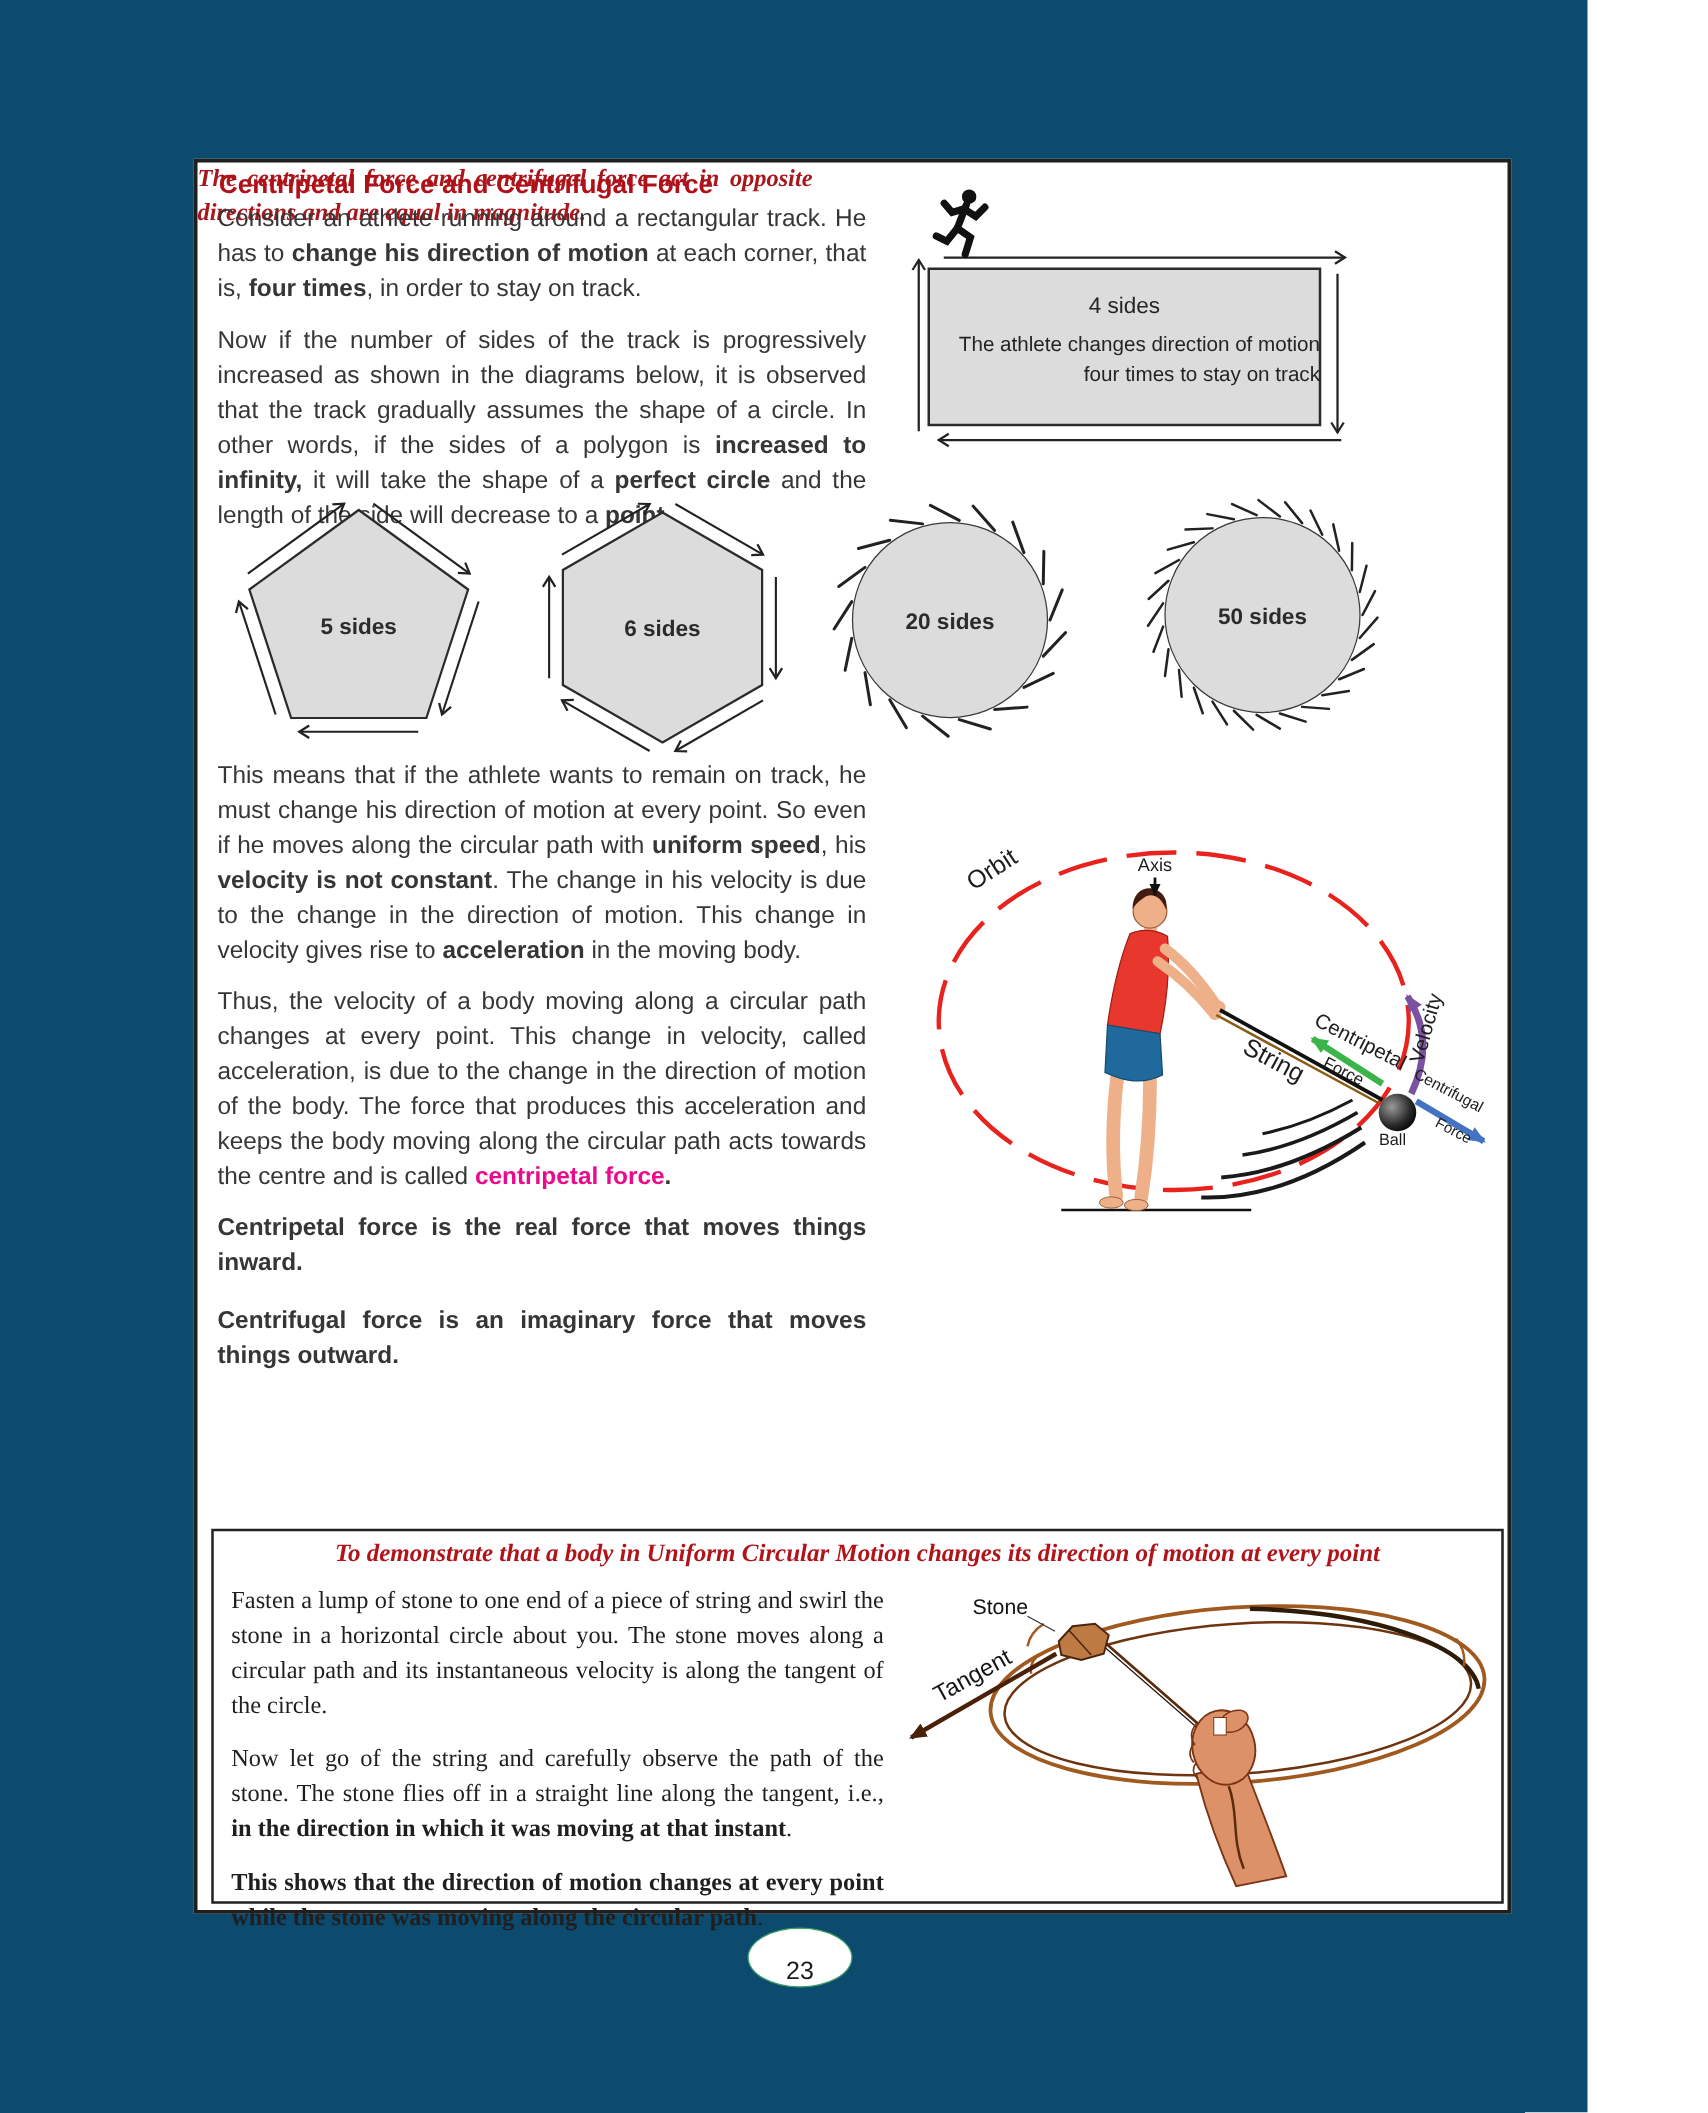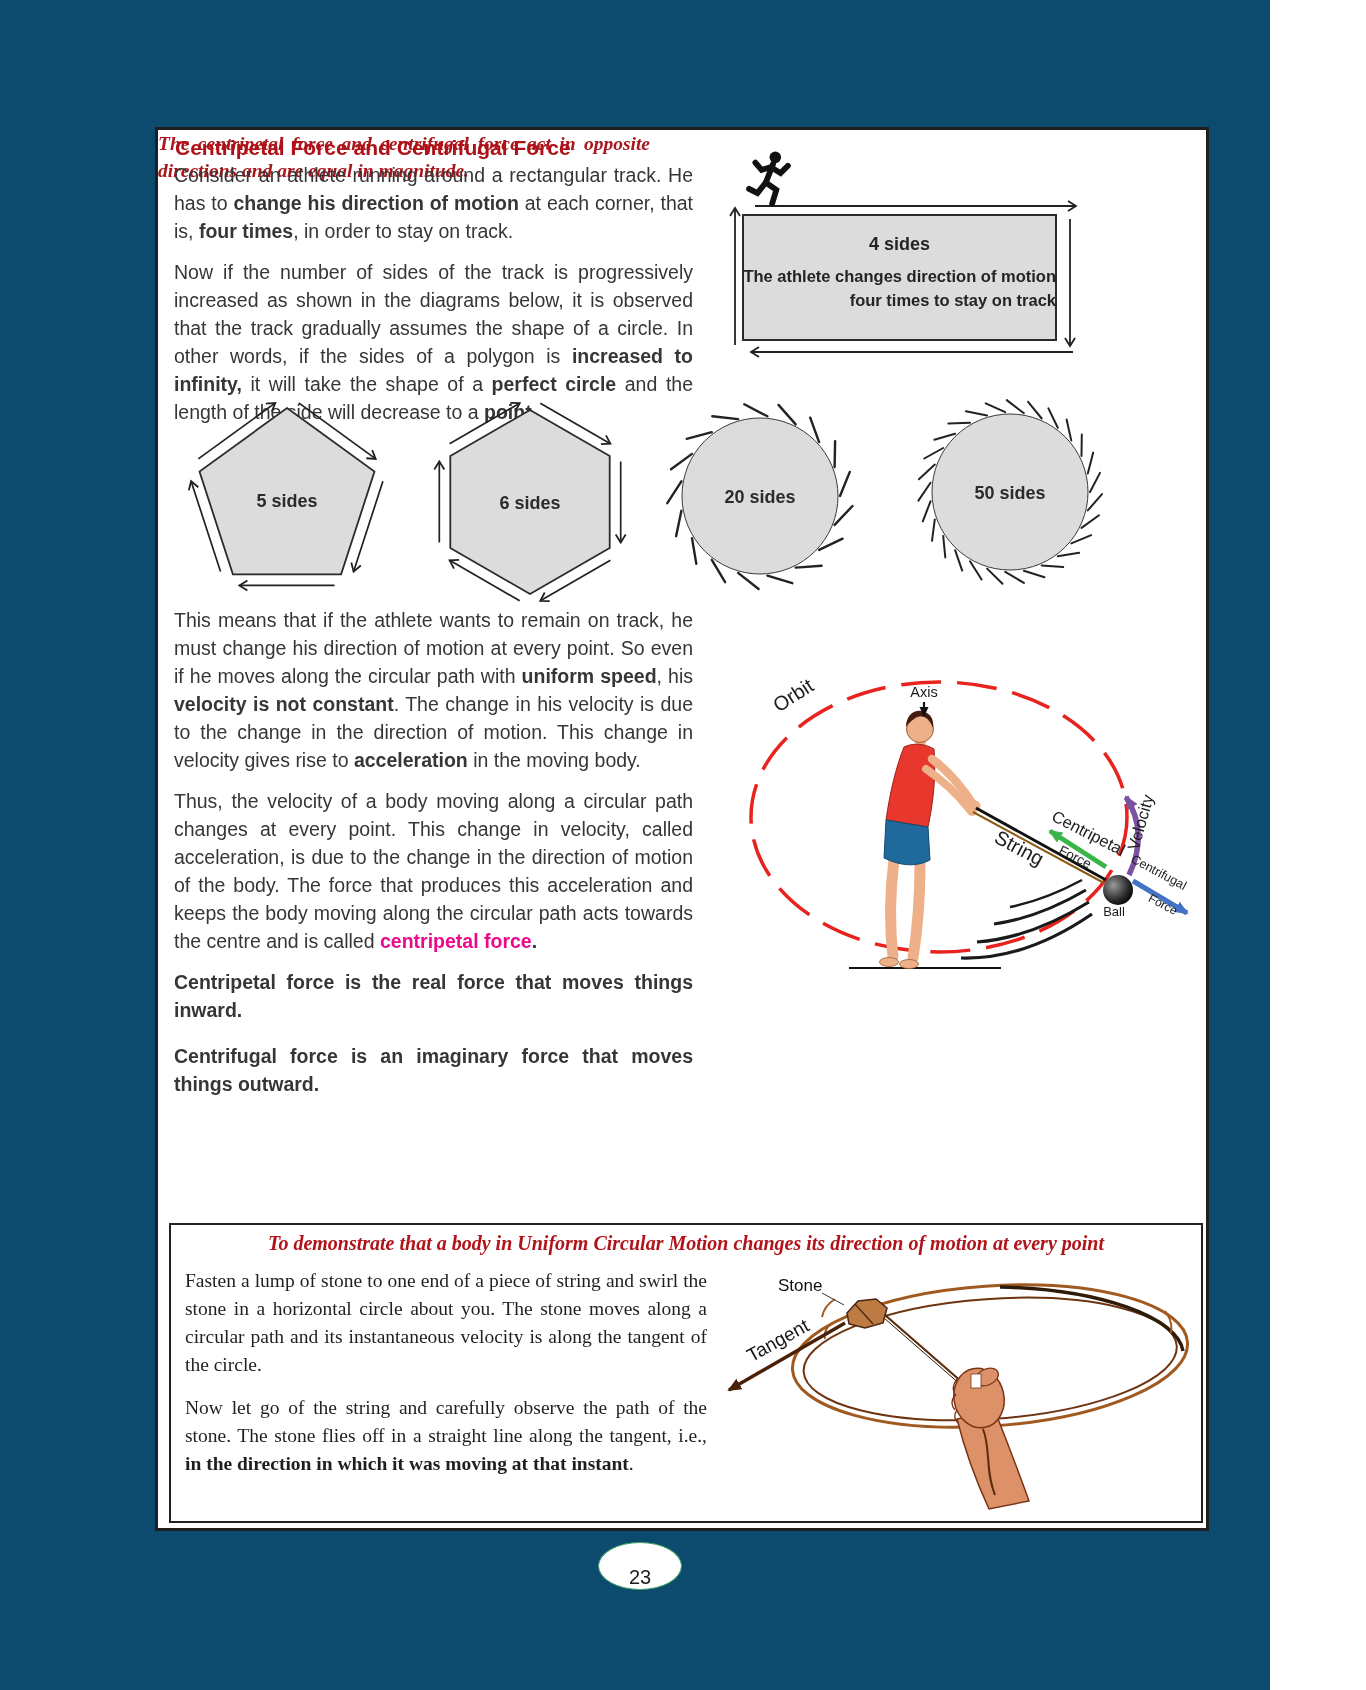--- a/index.html
+++ b/index.html
@@ -9,21 +9,21 @@
             background:#ffffff;border:3px solid #1f1f1f;box-sizing:border-box;}
   .title{position:absolute;left:17px;top:6px;margin:0;font-size:21px;font-weight:bold;color:#b01118;}
   .col{position:absolute;text-align:justify;font-size:19.5px;line-height:28px;color:#363636;}
   .col p{margin:0 0 13px 0;}
   .b{font-weight:bold;}
   .mag{font-weight:bold;color:#ec0a8c;}
   #intro-col{left:16px;top:31px;width:519px;}
   #mid-col{left:16px;top:476px;width:519px;}
   .fig{position:absolute;}
   #track-fig{left:540px;top:20px;width:510px;height:218px;}
-  .track-overlay{position:absolute;left:45px;width:313px;text-align:center;font-weight:bold;color:#242424;}
+  .track-overlay{position:absolute;left:45px;width:313px;text-align:center;font-weight:normal;color:#242424;}
   #track-sides{top:84px;font-size:18px;}
   #track-caption{top:114px;font-size:16.5px;line-height:24px;text-align:right;}
   svg text{font-family:"Liberation Sans",sans-serif;}
   .poly-label{font-size:18px;font-weight:bold;fill:#2b2b2b;text-anchor:middle;}
   .fig-label{fill:#1c1c1c;}
   .serif, .demo-box{font-family:"Liberation Serif",serif;}
   #captions{left:550px;top:860px;width:492px;}
   #captions p{font-family:"Liberation Serif",serif;font-weight:bold;font-style:italic;
               font-size:19.5px;line-height:27px;color:#a8171d;text-align:justify;margin:0 0 15px 0;}
   .demo-box{position:absolute;left:11px;top:1093px;width:1034px;height:300px;
@@ -232,20 +232,21 @@
 
     <div id="captions">
       <p>The centripetal force and centrifugal force act in opposite directions and are equal in magnitude.</p>
     </div>
 
     <div class="demo-box">
       <div class="demo-title">To demonstrate that a body in Uniform Circular Motion changes its direction of motion at every point</div>
       <div class="demo-text">
         <p><span>Fasten a lump of stone to one end of a piece of string and swirl the stone in a horizontal circle about you. The stone moves along a circular path and its instantaneous velocity is along the tangent of the circle.</span></p>
         <p><span>Now let go of the string and carefully observe the path of the stone. The stone flies off in a straight line along the tangent, i.e., </span><span class="b">in the direction in which it was moving at that instant</span><span>.</span></p>
+        <p><span class="b">This shows that the direction of motion changes at every point while the stone was moving along the circular path</span><span>.</span></p>
       </div>
 
       <svg id="stone-fig" class="fig" width="500" height="252" viewBox="0 0 500 252">
         <g transform="rotate(-4 295 85)" fill="none">
           <ellipse cx="295" cy="85" rx="198" ry="70" stroke="#a05a20" stroke-width="3"></ellipse>
           <ellipse cx="295" cy="88" rx="187" ry="60" stroke="#6e3410" stroke-width="2"></ellipse>
         </g>
         <path d="M305,16 A196,68 0 0 1 488,80" fill="none" stroke="#2e1c08" stroke-width="3.5"></path>
         <path d="M140,28 q-11,7 -13,18 M137,52 q-9,7 -7,16 M470,40 q8,10 6,22" fill="none" stroke="#a05a20" stroke-width="2"></path>
         <line x1="190" y1="44" x2="268" y2="112" stroke="#5a2c0c" stroke-width="2.2"></line>

